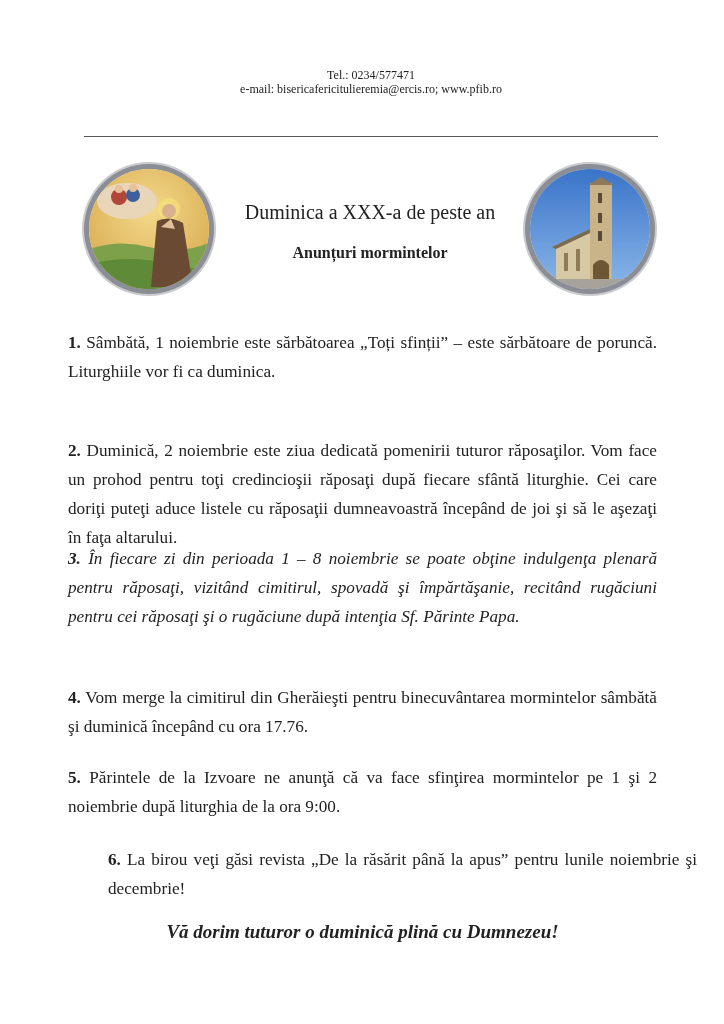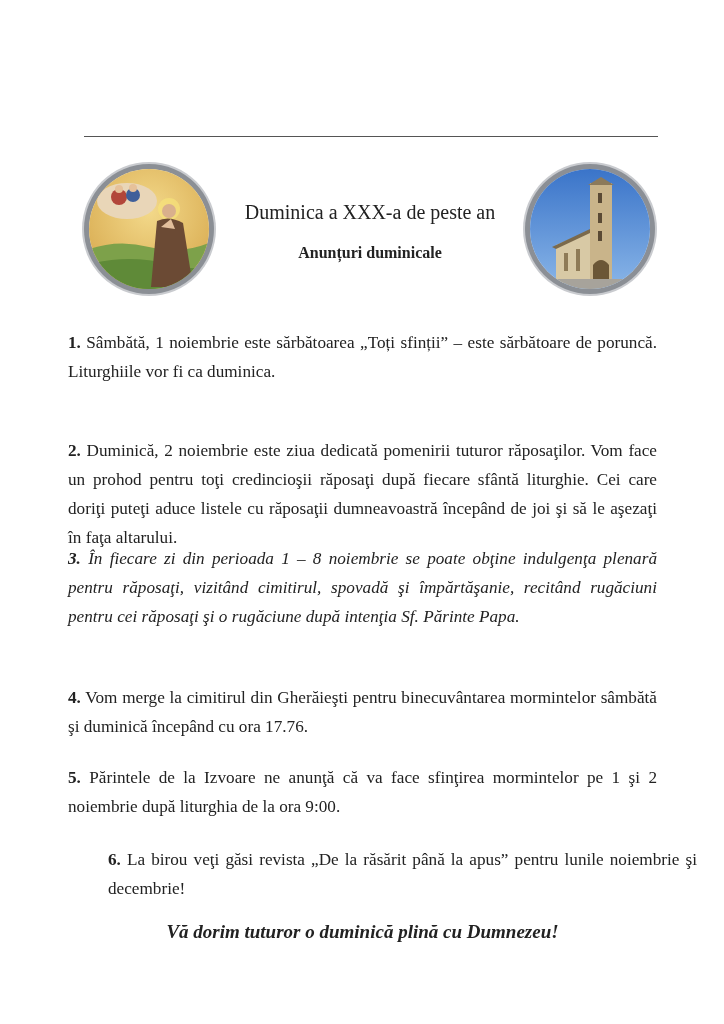--- a/index.html
+++ b/index.html
@@ -27,20 +27,22 @@
     .p3 { top: 544px; font-style: italic; }
     .p4 { top: 683px; }
     .p5 { top: 763px; }
     .p6 { top: 845px; margin-left: 40px; }
     .closing { position: absolute; left: 68px; width: 589px; top: 921px; text-align: center; font-size: 19px; font-weight: bold; font-style: italic; }
   </style>
 </head>
 <body>
 
 <div class="header">
+  <div class="addr">Tel.: 0234/577471</div>
+  <div class="addr">e-mail: bisericafericitulieremia@ercis.ro; www.pfib.ro</div>
 </div>
 <div class="rule"></div>
 
 <div class="medal medal-left">
   <svg width="120" height="120" viewBox="0 0 120 120">
     <defs>
       <radialGradient id="sky" cx="50%" cy="35%" r="70%">
         <stop offset="0%" stop-color="#f3d98a"></stop>
         <stop offset="100%" stop-color="#d7a94e"></stop>
       </radialGradient>
@@ -54,21 +56,21 @@
     <circle cx="30" cy="20" r="4" fill="#e6c19a"></circle>
     <circle cx="44" cy="19" r="4" fill="#e6c19a"></circle>
     <circle cx="80" cy="40" r="11" fill="#f6e27a" opacity="0.7"></circle>
     <circle cx="80" cy="42" r="7" fill="#d9b08c"></circle>
     <path d="M68 52 Q80 46 94 54 L104 118 L62 118 Z" fill="#6b4a34"></path>
     <path d="M72 58 L82 50 L86 60 Z" fill="#e2bf9c"></path>
   </svg>
 </div>
 
 <div class="subtitle">Duminica a XXX-a de peste an</div>
-<div class="title">Anunțuri duminicale</div>
+<div class="title">Anunțuri mormintelor</div>
 
 <div class="medal medal-right">
   <svg width="120" height="120" viewBox="0 0 120 120">
     <defs>
       <linearGradient id="blue" x1="0" y1="0" x2="0" y2="1">
         <stop offset="0%" stop-color="#3a74c9"></stop>
         <stop offset="100%" stop-color="#8ab6e8"></stop>
       </linearGradient>
     </defs>
     <rect width="120" height="120" fill="url(#blue)"></rect>

